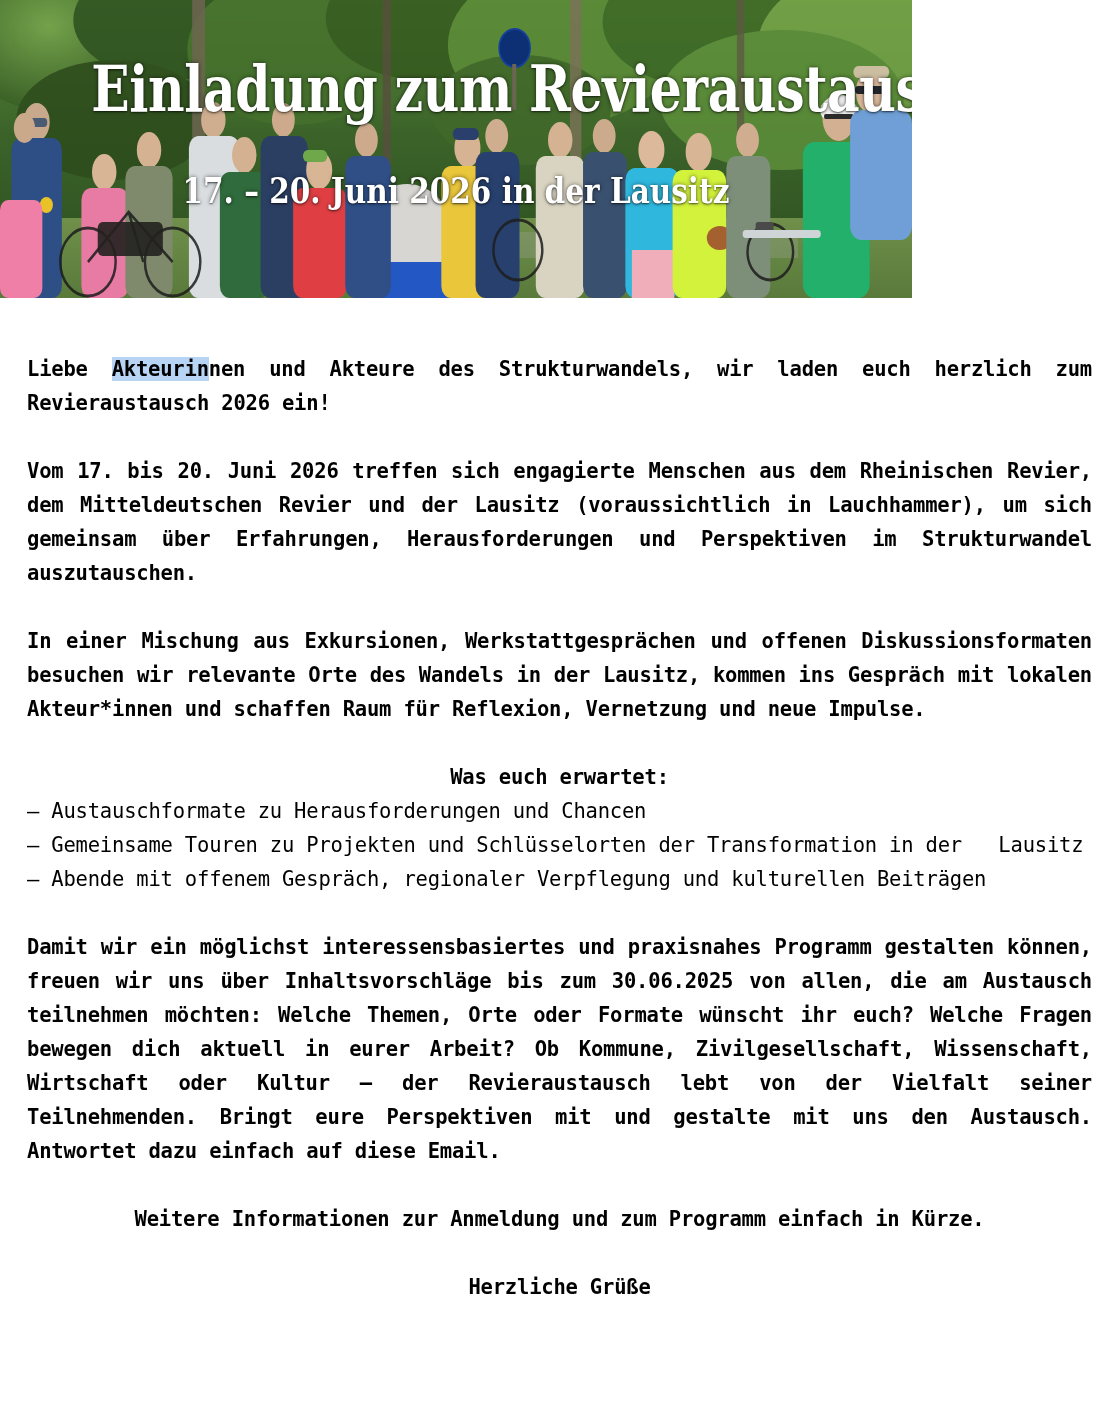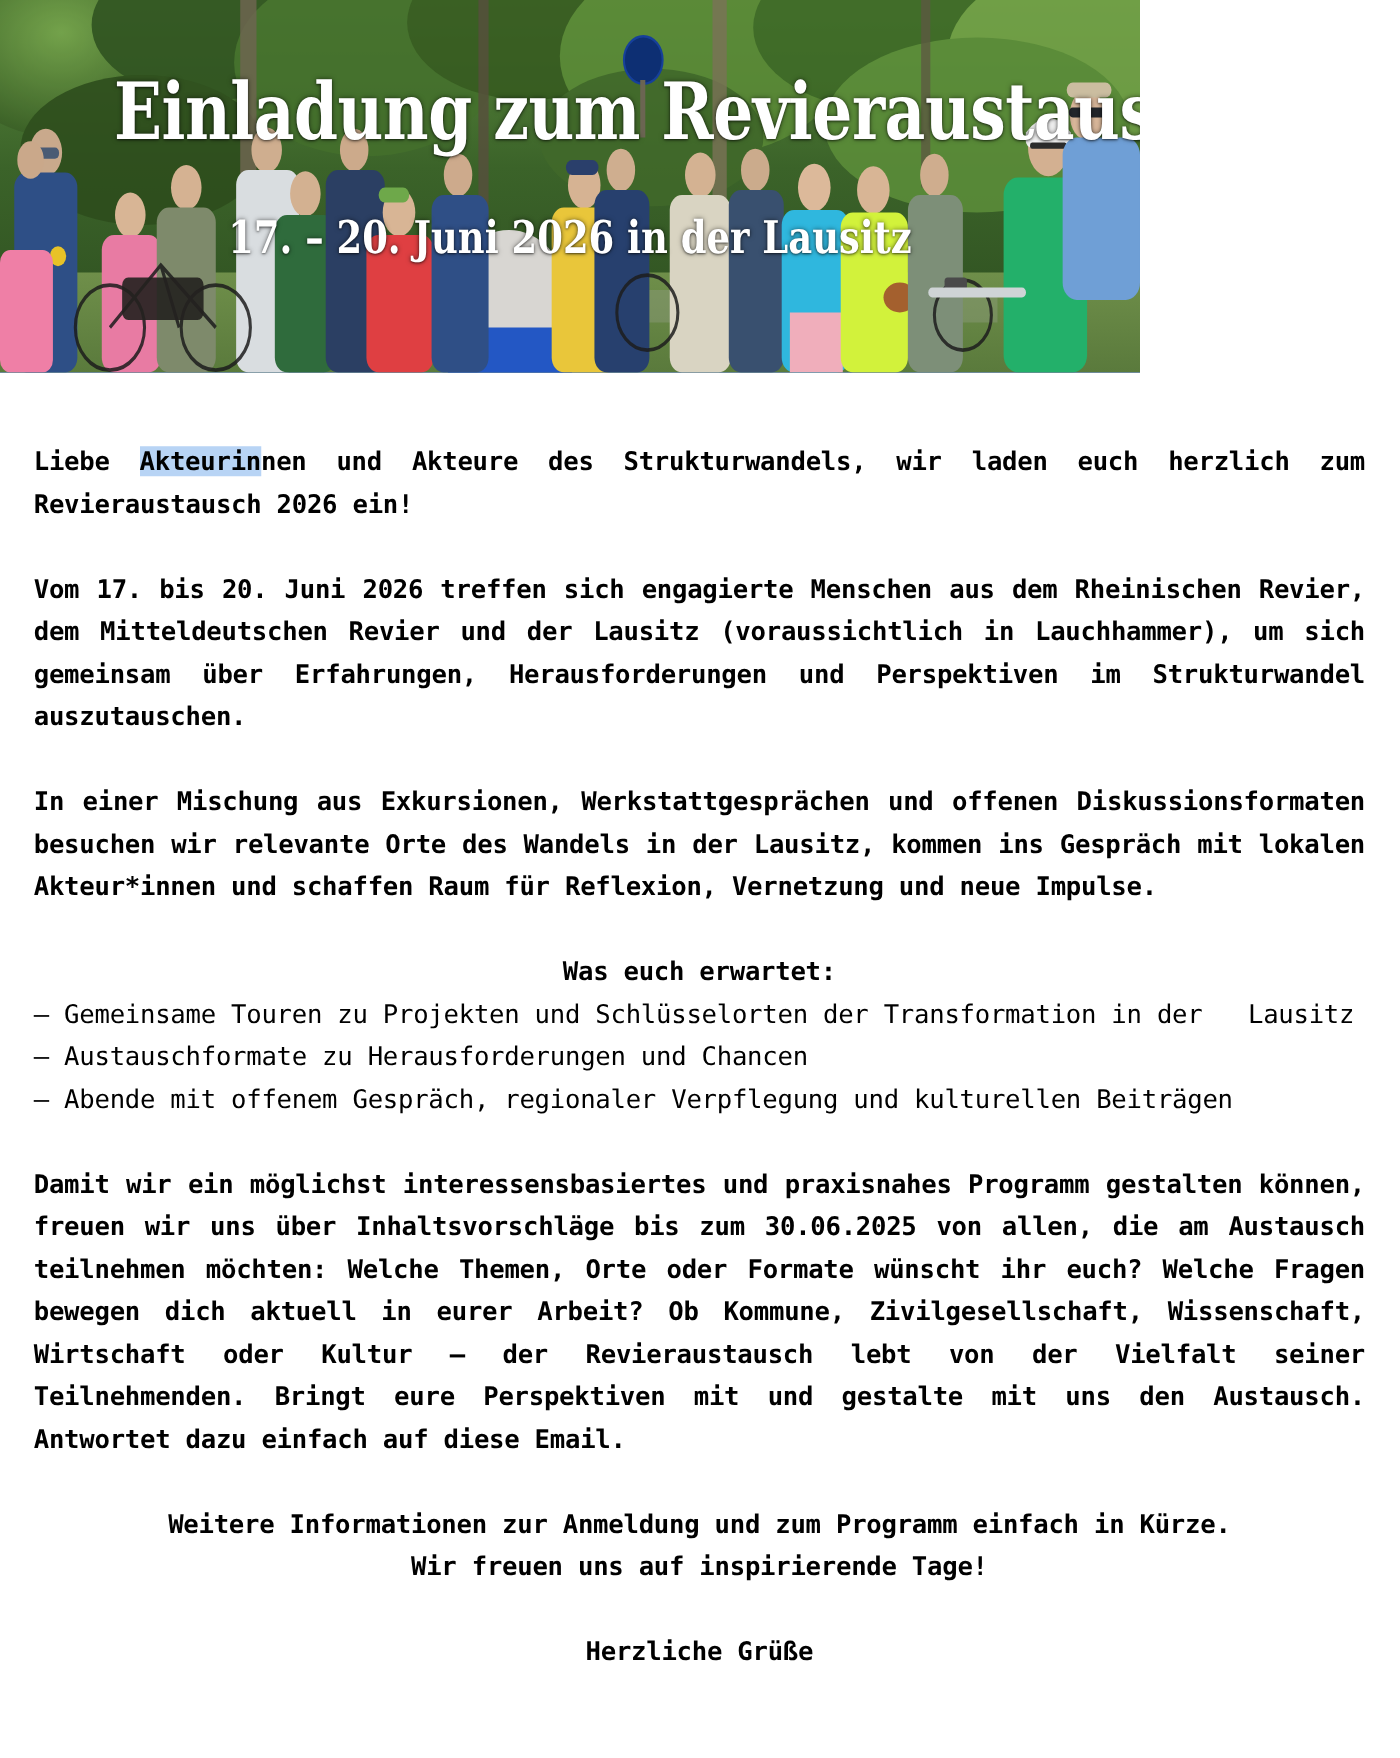--- a/index.html
+++ b/index.html
@@ -245,32 +245,31 @@
 
   <p class="para">Vom 17. bis 20. Juni 2026 treffen sich engagierte Menschen aus dem Rheinischen Revier, dem Mitteldeutschen Revier und der Lausitz (voraussichtlich in Lauchhammer), um sich gemeinsam über Erfahrungen, Herausforderungen und Perspektiven im Strukturwandel auszutauschen.</p>
 
   <div class="spacer-1"></div>
 
   <p class="para">In einer Mischung aus Exkursionen, Werkstattgesprächen und offenen Diskussionsformaten besuchen wir relevante Orte des Wandels in der Lausitz, kommen ins Gespräch mit lokalen Akteur*innen und schaffen Raum für Reflexion, Vernetzung und neue Impulse.</p>
 
   <div class="spacer-1"></div>
 
   <p class="para left">Was euch erwartet:</p>
+  <p class="list-line">— Austauschformate zu Herausforderungen und Chancen</p>
   <p class="list-line">— Gemeinsame Touren zu Projekten und Schlüsselorten der Transformation in der   Lausitz</p>
-  <p class="list-line">— Austauschformate zu Herausforderungen und Chancen</p>
   <p class="list-line">— Abende mit offenem Gespräch, regionaler Verpflegung und kulturellen Beiträgen</p>
 
   <div class="spacer-1"></div>
 
   <p class="para">Damit wir ein möglichst interessensbasiertes und praxisnahes Programm gestalten können, freuen wir uns über Inhaltsvorschläge bis zum 30.06.2025 von allen, die am Austausch teilnehmen möchten: Welche Themen, Orte oder Formate wünscht ihr euch? Welche Fragen bewegen dich aktuell in eurer Arbeit? Ob Kommune, Zivilgesellschaft, Wissenschaft, Wirtschaft oder Kultur — der Revieraustausch lebt von der Vielfalt seiner Teilnehmenden. Bringt eure Perspektiven mit und gestalte mit uns den Austausch. Antwortet dazu einfach auf diese Email.</p>
 
   <div class="spacer-1"></div>
 
   <p class="para left">Weitere Informationen zur Anmeldung und zum Programm einfach in Kürze.</p>
-  <p class="para left">Wir freuen uns auf inspirierende Tage!</p>
 
   <div class="spacer-1"></div>
 
   <p class="para left">Herzliche Grüße</p>
 
   <div class="spacer-1"></div>
 
 </div>
 
 </body></html>

